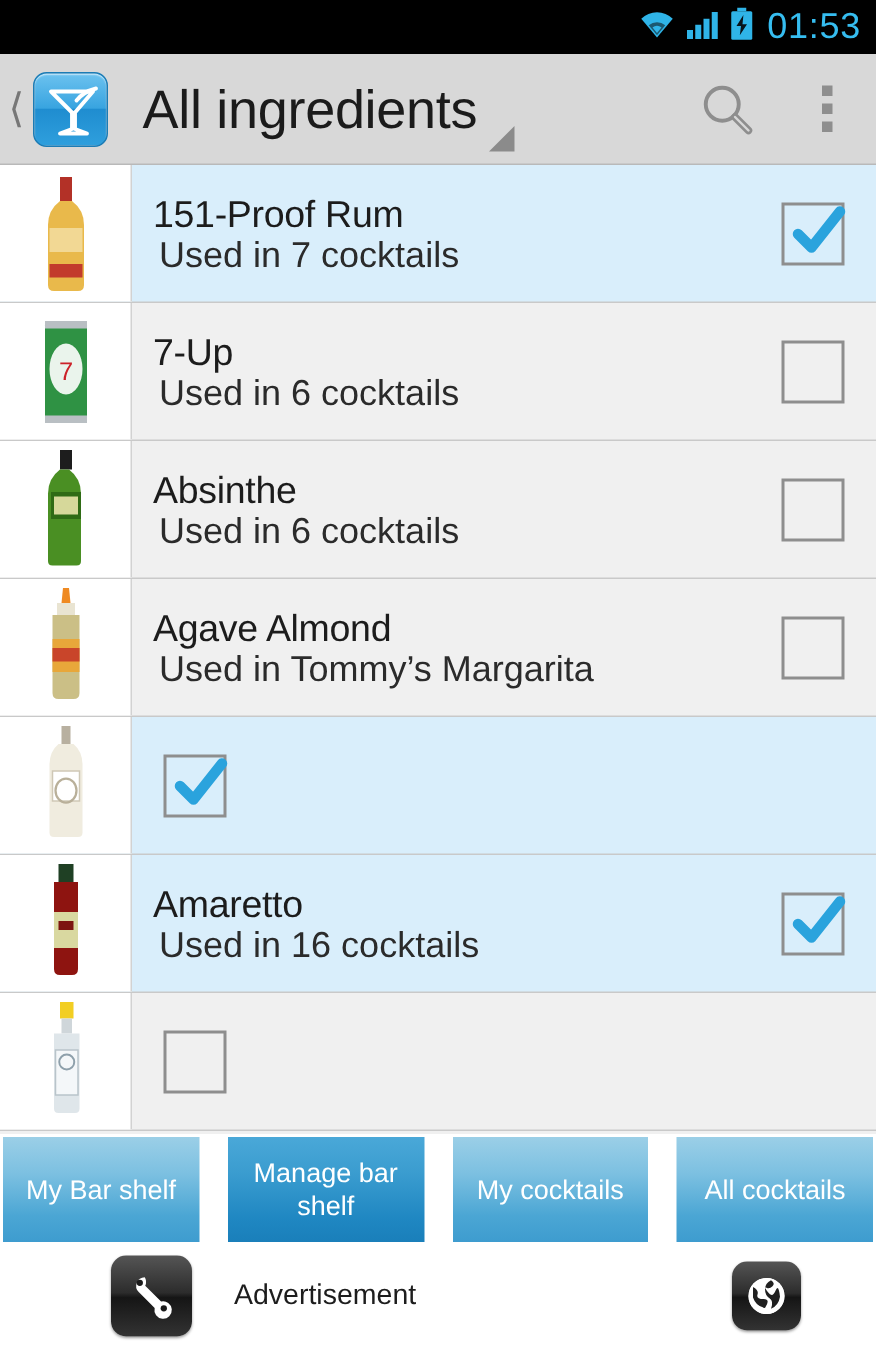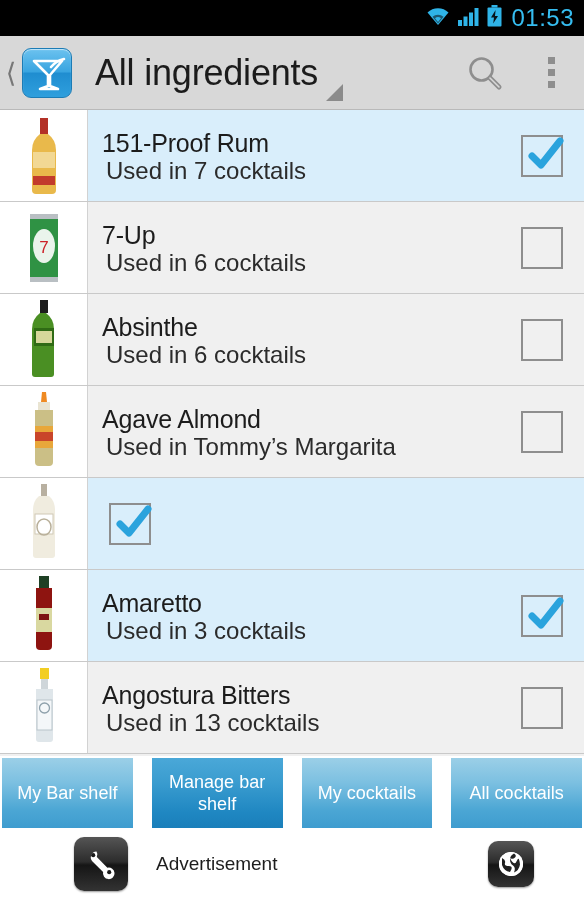--- a/index.html
+++ b/index.html
@@ -263,43 +263,39 @@
         <div class="thumb-cell">
           <span class="thumb"><svg width="46" height="84" viewBox="0 0 46 84">
               <rect x="18" y="2" width="10" height="12" fill="#1f4024"></rect>
               <path d="M15 14 h16 v58 q0 4 -4 4 h-8 q-4 0 -4 -4 z" fill="#8e1410"></path>
               <rect x="15" y="34" width="16" height="24" fill="#d9d8a0"></rect>
               <rect x="18" y="40" width="10" height="6" fill="#7d1410"></rect>
             </svg></span>
         </div>
         <div class="texts">
           <div class="ing-name">Amaretto</div>
-          <div class="ing-sub">Used in 3 cocktails</div>
+          <div class="ing-sub">Used in 16 cocktails</div>
         </div>
         <div class="cb-cell">
           <span class="checkbox on">
             <svg width="46" height="46" viewBox="0 0 46 46">
               <path d="M10 24 L19 33 L38 9" fill="none" stroke="#2aa3dd" stroke-width="7" stroke-linecap="round" stroke-linejoin="round"></path>
             </svg>
           </span>
         </div>
       </div>
       <div class="row">
         <div class="thumb-cell">
           <span class="thumb"><svg width="46" height="84" viewBox="0 0 46 84">
               <rect x="19" y="2" width="9" height="11" fill="#f2ce23"></rect>
               <rect x="20" y="13" width="7" height="10" fill="#cfd6da"></rect>
               <path d="M15 23 h17 v50 q0 3 -3 3 h-11 q-3 0 -3 -3 z" fill="#dfe6ea"></path>
               <rect x="16" y="34" width="15" height="30" fill="#f4f7f9" stroke="#b9c4ca"></rect>
               <circle cx="23.5" cy="42" r="5" fill="none" stroke="#8ea0ab" stroke-width="1.3"></circle>
             </svg></span>
-        </div>
-        <div class="texts">
-          <div class="ing-name">Angostura Bitters</div>
-          <div class="ing-sub">Used in 13 cocktails</div>
         </div>
         <div class="cb-cell">
           <span class="checkbox"></span>
         </div>
       </div>
     </div>
 
   <div class="tabs" id="tab-bar">
       <div class="tab">My Bar shelf</div>
       <div class="tab active">Manage bar shelf</div>

